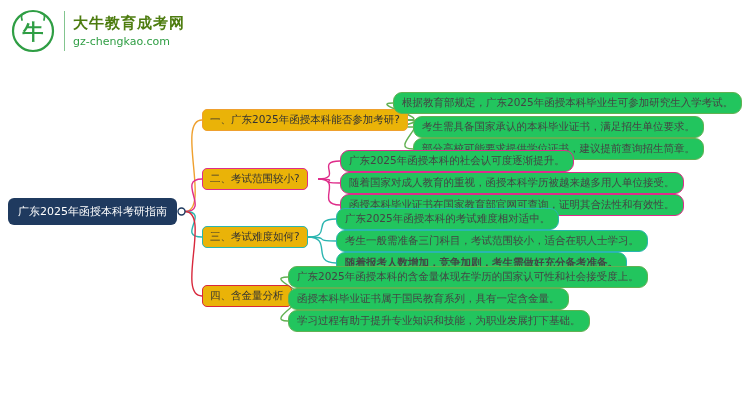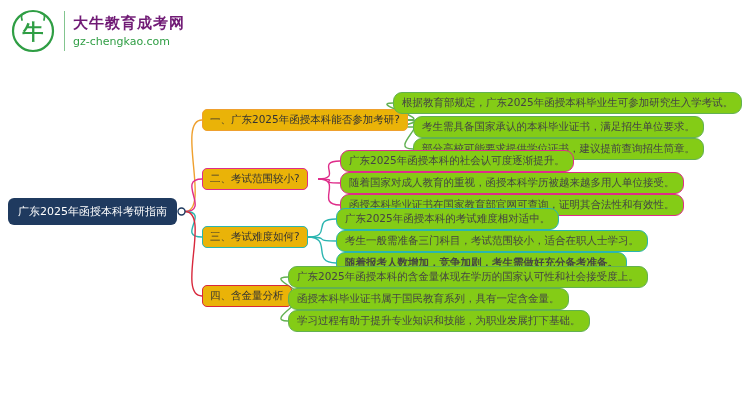--- a/index.html
+++ b/index.html
@@ -3,27 +3,27 @@
 <meta charset="utf-8">
 <style>
   *{margin:0;padding:0;box-sizing:border-box}
   html,body{width:750px;height:410px}
   body{font-family:"DejaVu Sans","Liberation Sans",sans-serif;background:#fff}
   .stage{position:relative;width:750px;height:410px;background:#fff;overflow:hidden}
   #edges{position:absolute;left:0;top:0;width:750px;height:410px;z-index:0}
   .node{z-index:1}
   .logo{position:absolute;left:10px;top:8px;display:flex;align-items:center;gap:8px;z-index:1}
   .logo-divider{width:1px;height:40px;background:#2f9e44;opacity:.6}
-  .site-name{color:#701a75;font-weight:bold;font-size:15px;letter-spacing:1px;line-height:1.3}
+  .site-name{color:#4d7c0f;font-weight:bold;font-size:15px;letter-spacing:1px;line-height:1.3}
   .site-url{color:#2f9e44;font-size:11px;margin-top:2px}
   .root{position:absolute;left:8px;top:198px;background:#1f3a5f;color:#fff;font-size:11px;
         padding:6px 10px;border-radius:6px;white-space:nowrap;position:absolute}
   .hdr{position:absolute;background:#eab308;border:1.4px solid #999;border-radius:5px;
        font-size:10.5px;color:#333;padding:3px 7px;white-space:nowrap;font-weight:500}
-  .item{position:absolute;background:#84cc16;border:1px solid #999;border-radius:9px;
+  .item{position:absolute;background:#22c55e;border:1px solid #999;border-radius:9px;
         font-size:10.5px;color:#444;padding:3px 8px;white-space:nowrap}
   #h0{left:202px;top:109px}
   #h1{left:202px;top:168px}
   #h2{left:202px;top:226px}
   #h3{left:202px;top:285px}
   #n0_0{left:393px;top:92px}
   #n0_1{left:413px;top:116px}
   #n0_2{left:413px;top:138px}
   #n1_0{left:340px;top:150px}
   #n1_1{left:340px;top:172px}

